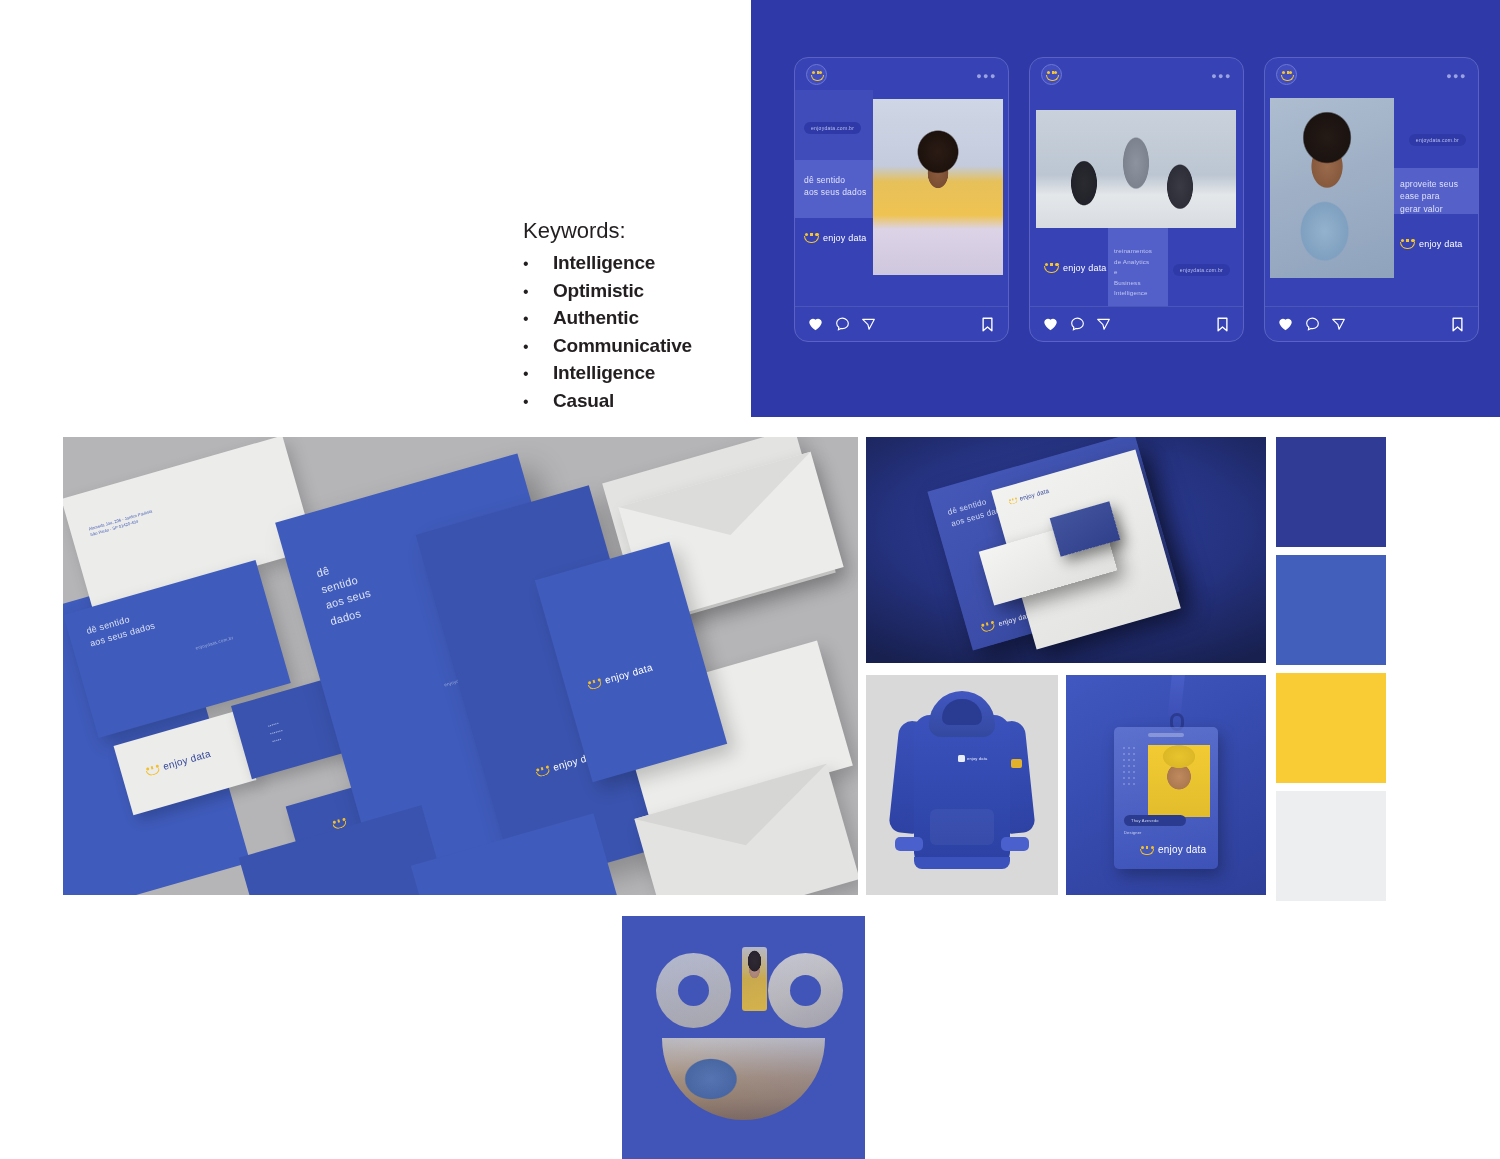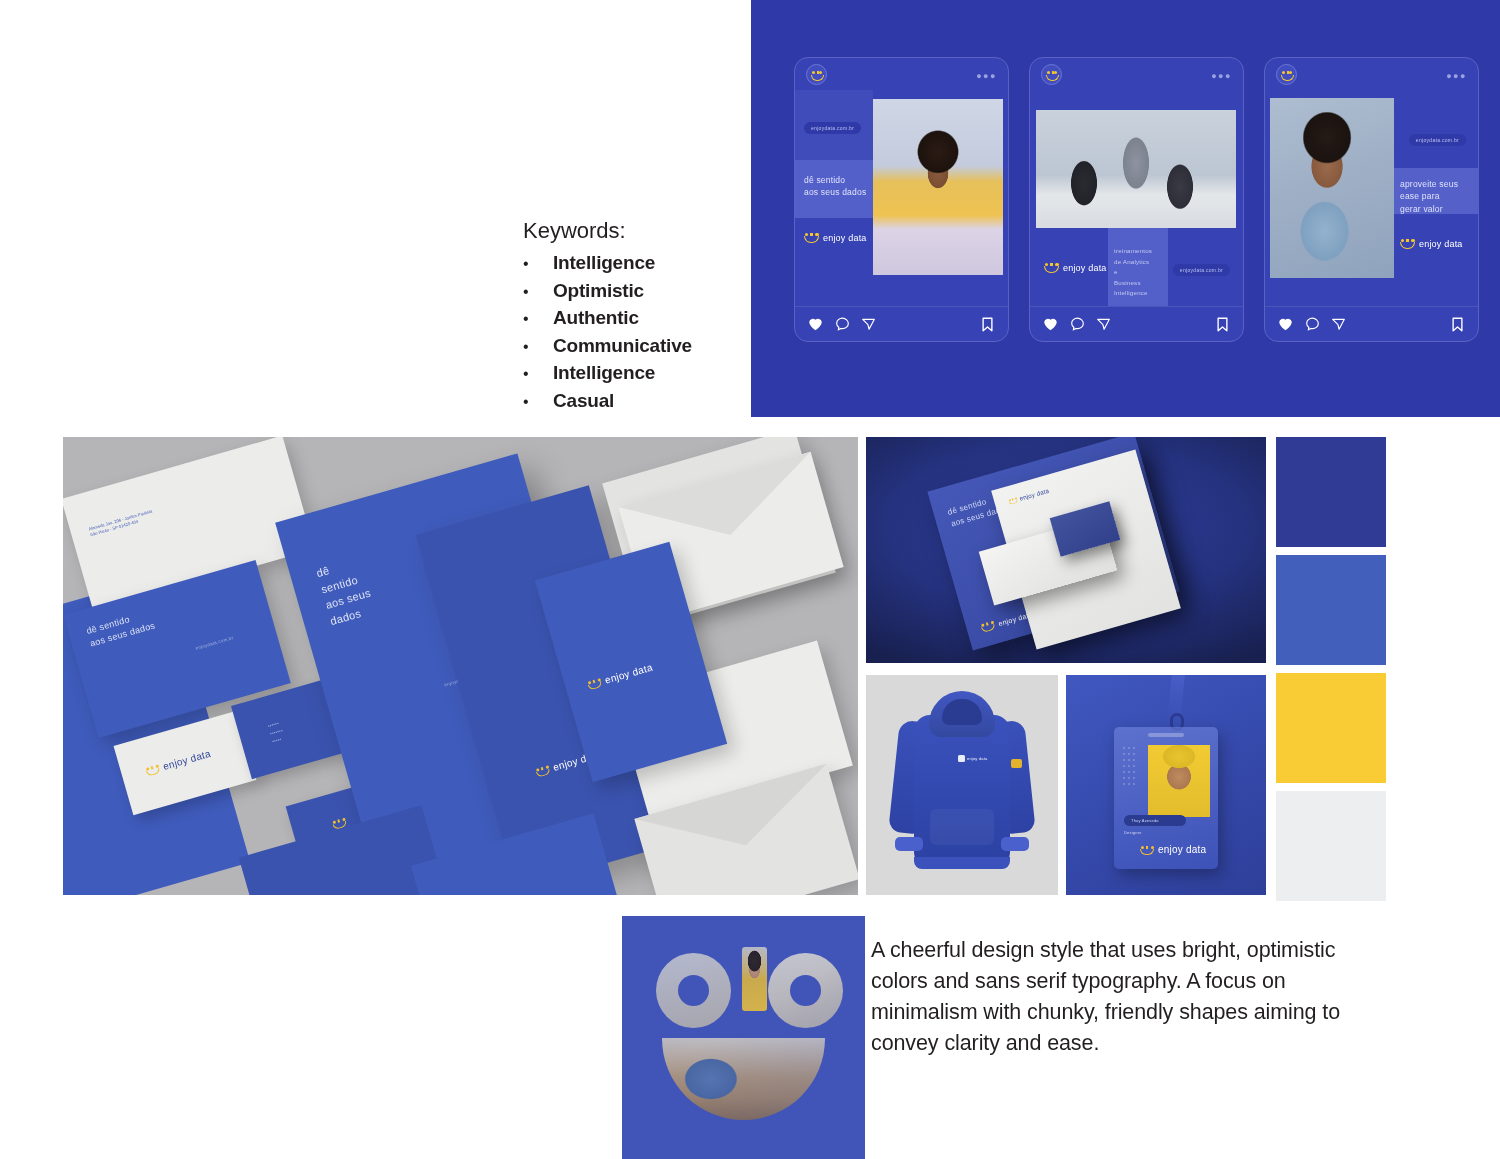--- a/index.html
+++ b/index.html
@@ -694,15 +694,14 @@
         <div class="pupil"></div>
       </div>
     <div class="hole sc-nose"></div>
     <div class="hole sc-right">
         <div class="pupil"></div>
       </div>
     <div class="hole sc-mouth"></div>
     <div class="veil"></div>
   </div>
 
-  <div class="desc">A cheerful design style that uses bright, optimistic colors and sans serif typography. A focus on minimalism with chunky, friendly shapes aiming to convey clarity and ease.</div>
 
 </div>
 
 </body></html>

